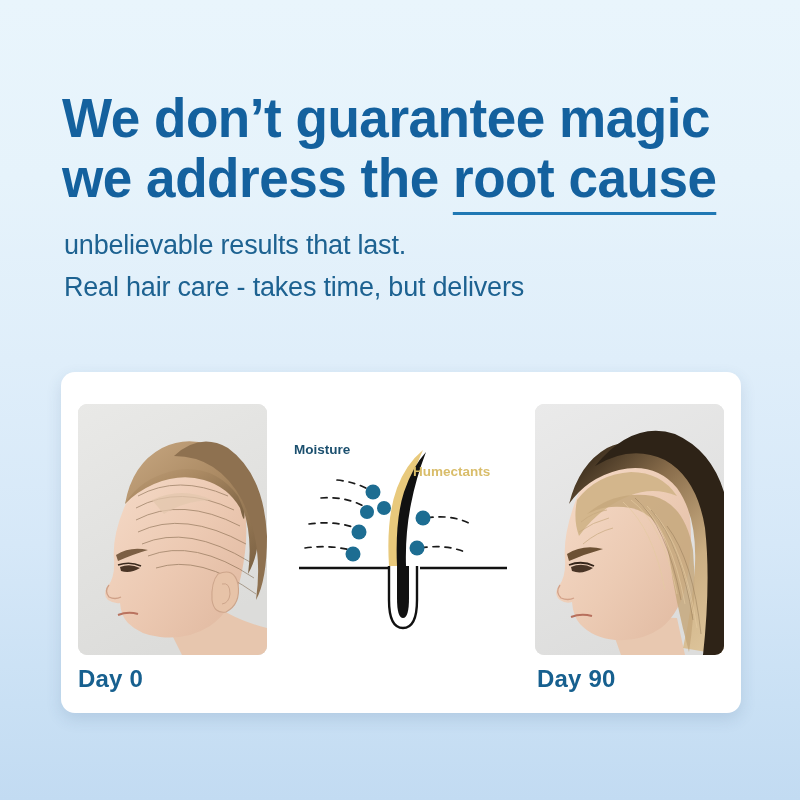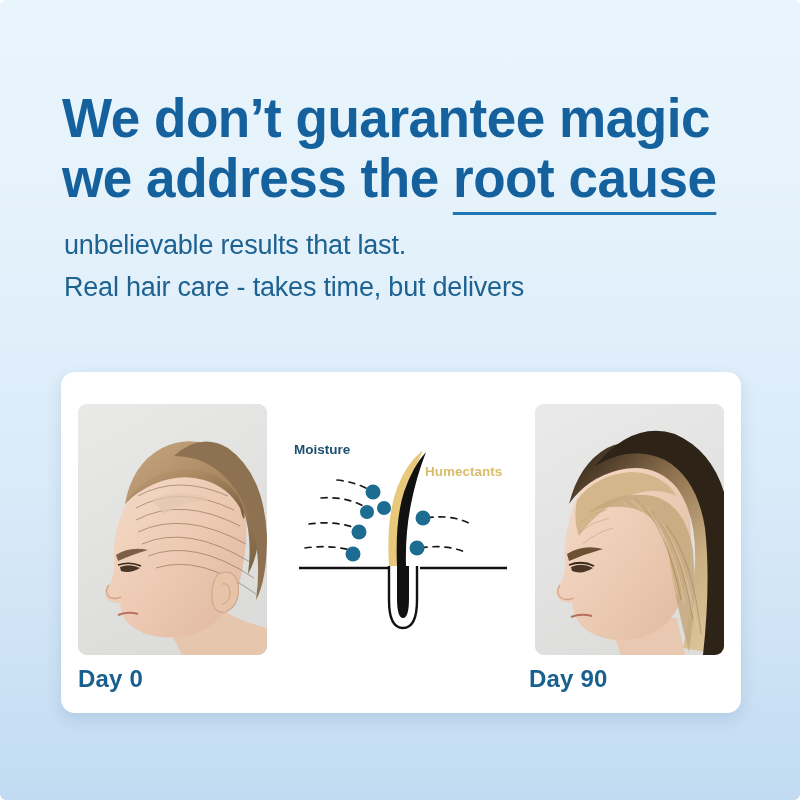--- a/index.html
+++ b/index.html
@@ -19,21 +19,20 @@
     width: 800px;
     height: 800px;
     background: linear-gradient(180deg,
         #e9f5fc 0%,
         #e6f3fb 22%,
         #dfeefa 45%,
         #d6e8f8 68%,
         #c9e0f4 88%,
         #c2dbf2 100%);
     overflow: hidden;
-    border-radius: 6px;
   }
 
   
   .headline {
     position: absolute;
     left: 62px;
     top: 88px;
     width: 700px;
     color: #14619e;
     font-family: "Liberation Sans Narrow", "Liberation Sans", sans-serif;
@@ -106,21 +105,21 @@
     position: absolute;
     top: 293px;
     width: 189px;
     text-align: left;
     color: #17608f;
     font-size: 24px;
     font-weight: 700;
     letter-spacing: 0.2px;
   }
   .caption-left  { left: 17px; }
-  .caption-right { right: 23px; }
+  .caption-right { right: 15px; }
 
   
   .diagram {
     position: absolute;
     left: 224px;
     top: 60px;
     width: 232px;
     height: 210px;
   }
   .diagram-svg { display: block; width: 100%; height: 100%; }
@@ -131,21 +130,21 @@
     font-weight: 700;
     white-space: nowrap;
     text-align: right;
   }
   .label-moisture {
     left: 9px;
     top: 10px;
     color: #1b4f6e;
   }
   .label-humectants {
-    left: 140px;
+    left: 128px;
     top: 32px;
     color: #d9bd6a;
   }
 </style>
 </head>
 <body>
 
 <div id="poster">
 
   <div class="headline">

